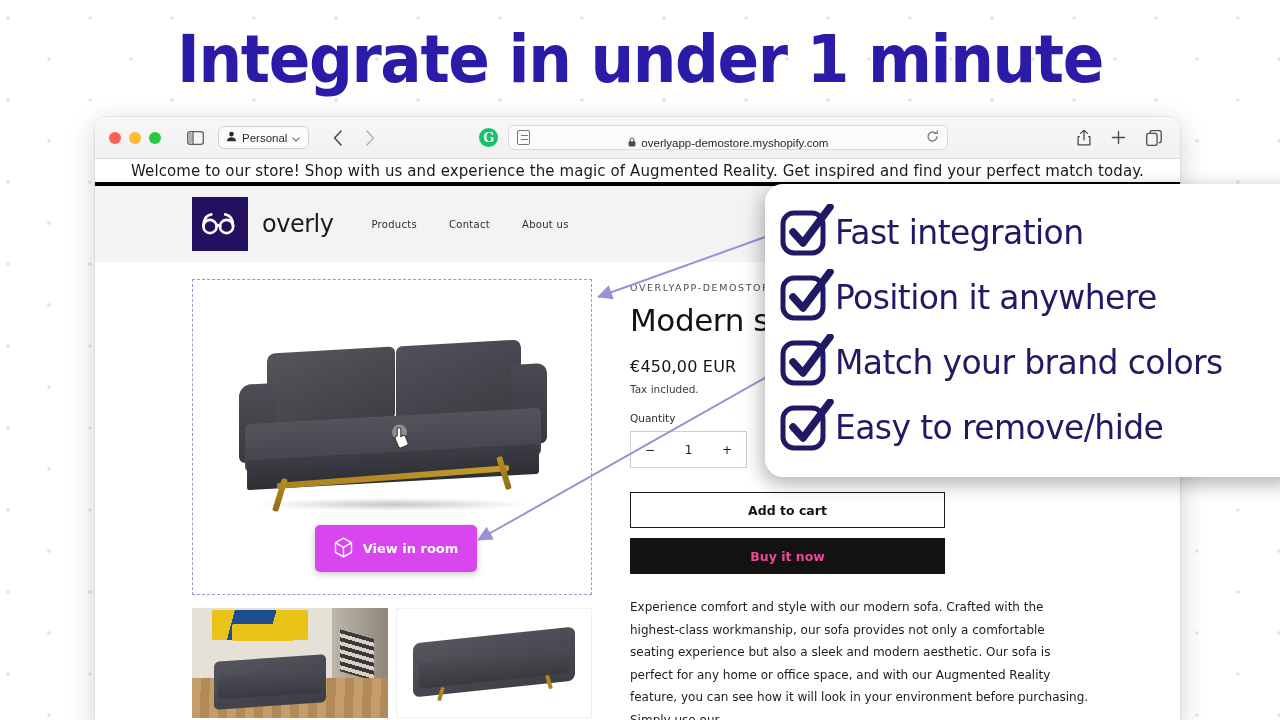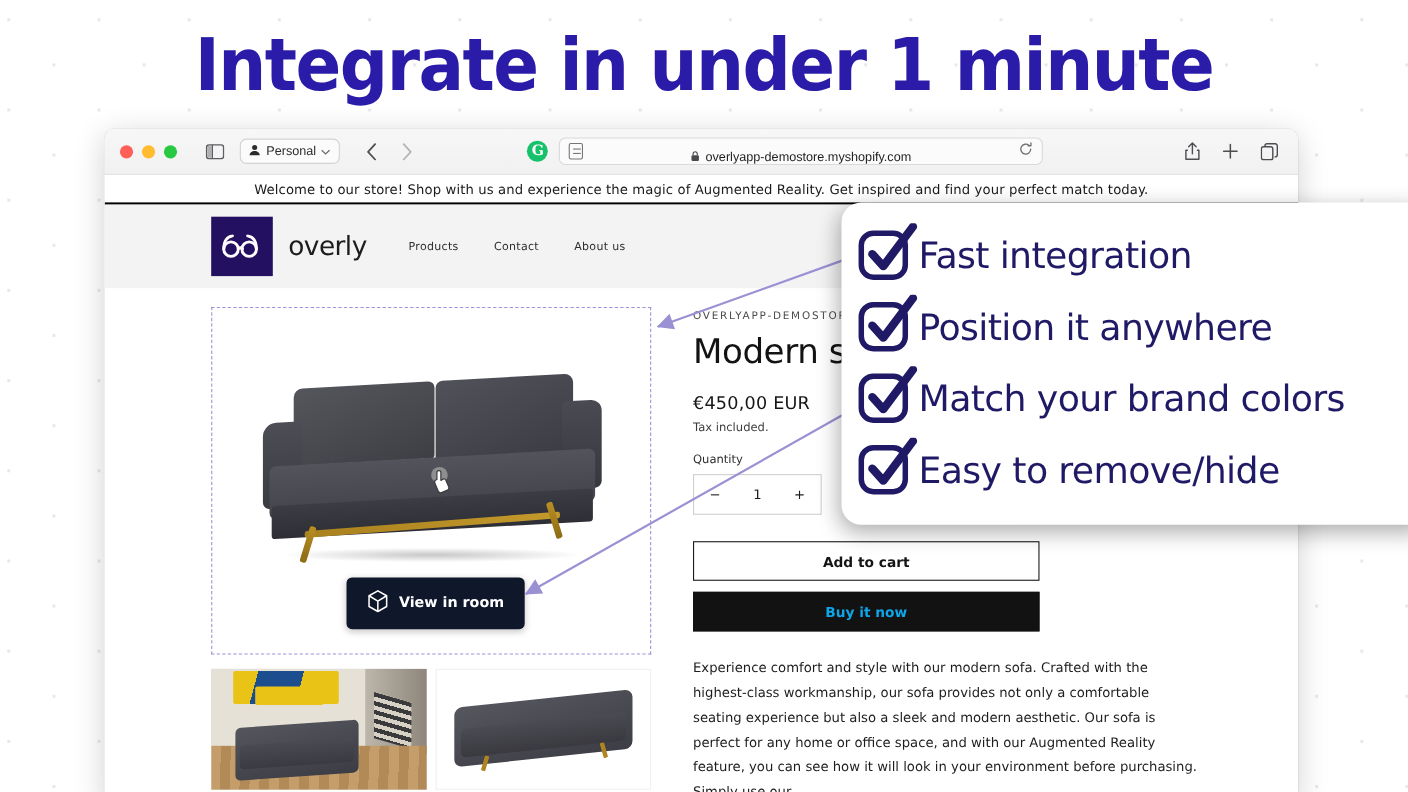--- a/index.html
+++ b/index.html
@@ -123,24 +123,24 @@
   #reload-btn { margin-left: auto; color: #6e6e73; }
 
   #tb-right { margin-left: auto; display: flex; align-items: center; gap: 20px; margin-right: 18px; }
 
   
   #site { position: relative; height: 570px; background: #fff; overflow: hidden; }
 
   #announcement {
     height: 27px;
     background: #ffffff;
-    border-bottom: 2px solid #000000;
+    border-bottom: 4px solid #000000;
     display: flex; align-items: center; justify-content: center;
     font-family: "DejaVu Sans", sans-serif;
-    font-size: 12px; color: #1a1a1a;
+    font-size: 15px; color: #1a1a1a;
     letter-spacing: 0.1px;
     text-align: center;
   }
 
   #site-header {
     height: 76px;
     background: #f3f3f3;
     display: flex; align-items: center;
     padding-left: 97px;
   }
@@ -230,21 +230,21 @@
   .sofa .shadow {
     position: absolute; left: 26px; top: 160px; width: 268px; height: 13px;
     background: radial-gradient(ellipse at center, rgba(0,0,0,0.22), rgba(0,0,0,0) 72%);
   }
 
   #tap-cursor { position: absolute; left: 197px; top: 143px; width: 26px; height: 32px; }
 
   #view-in-room {
     position: absolute; left: 122px; bottom: 22px;
     width: 162px; height: 47px;
-    background: #0f172a;
+    background: #d946ef;
     border-radius: 5px;
     display: flex; align-items: center; justify-content: center; gap: 10px;
     color: #ffffff;
     font-family: "DejaVu Sans", sans-serif;
     font-size: 13px; font-weight: 600;
     box-shadow: 0 2px 7px rgba(0,0,0,0.22);
   }
 
   #thumbs { display: flex; gap: 8px; margin-top: 13px; width: 400px; }
   .thumb { width: 196px; height: 110px; overflow: hidden; position: relative; }
@@ -328,21 +328,21 @@
     font-family: "DejaVu Sans", sans-serif; font-size: 12px; color: #1a1a1a;
   }
 
   .cta {
     margin-top: 16px;
     width: 315px; height: 36px;
     display: flex; align-items: center; justify-content: center;
     font-family: "DejaVu Sans", sans-serif; font-size: 12.5px; font-weight: 600;
   }
   #add-to-cart { border: 1px solid #1a1a1a; background: #fff; color: #141414; margin-top: 24px; }
-  #buy-now { background: #121212; color: #0ea5e9; border: 1px solid #121212; margin-top: 10px; }
+  #buy-now { background: #121212; color: #ec4899; border: 1px solid #121212; margin-top: 10px; }
 
   #description {
     margin-top: 22px;
     width: 462px;
     font-family: "DejaVu Sans", sans-serif;
     font-size: 12px; line-height: 22.5px; color: #1d1d1d;
   }
 
   
   #arrows { position: absolute; inset: 0; pointer-events: none; }

